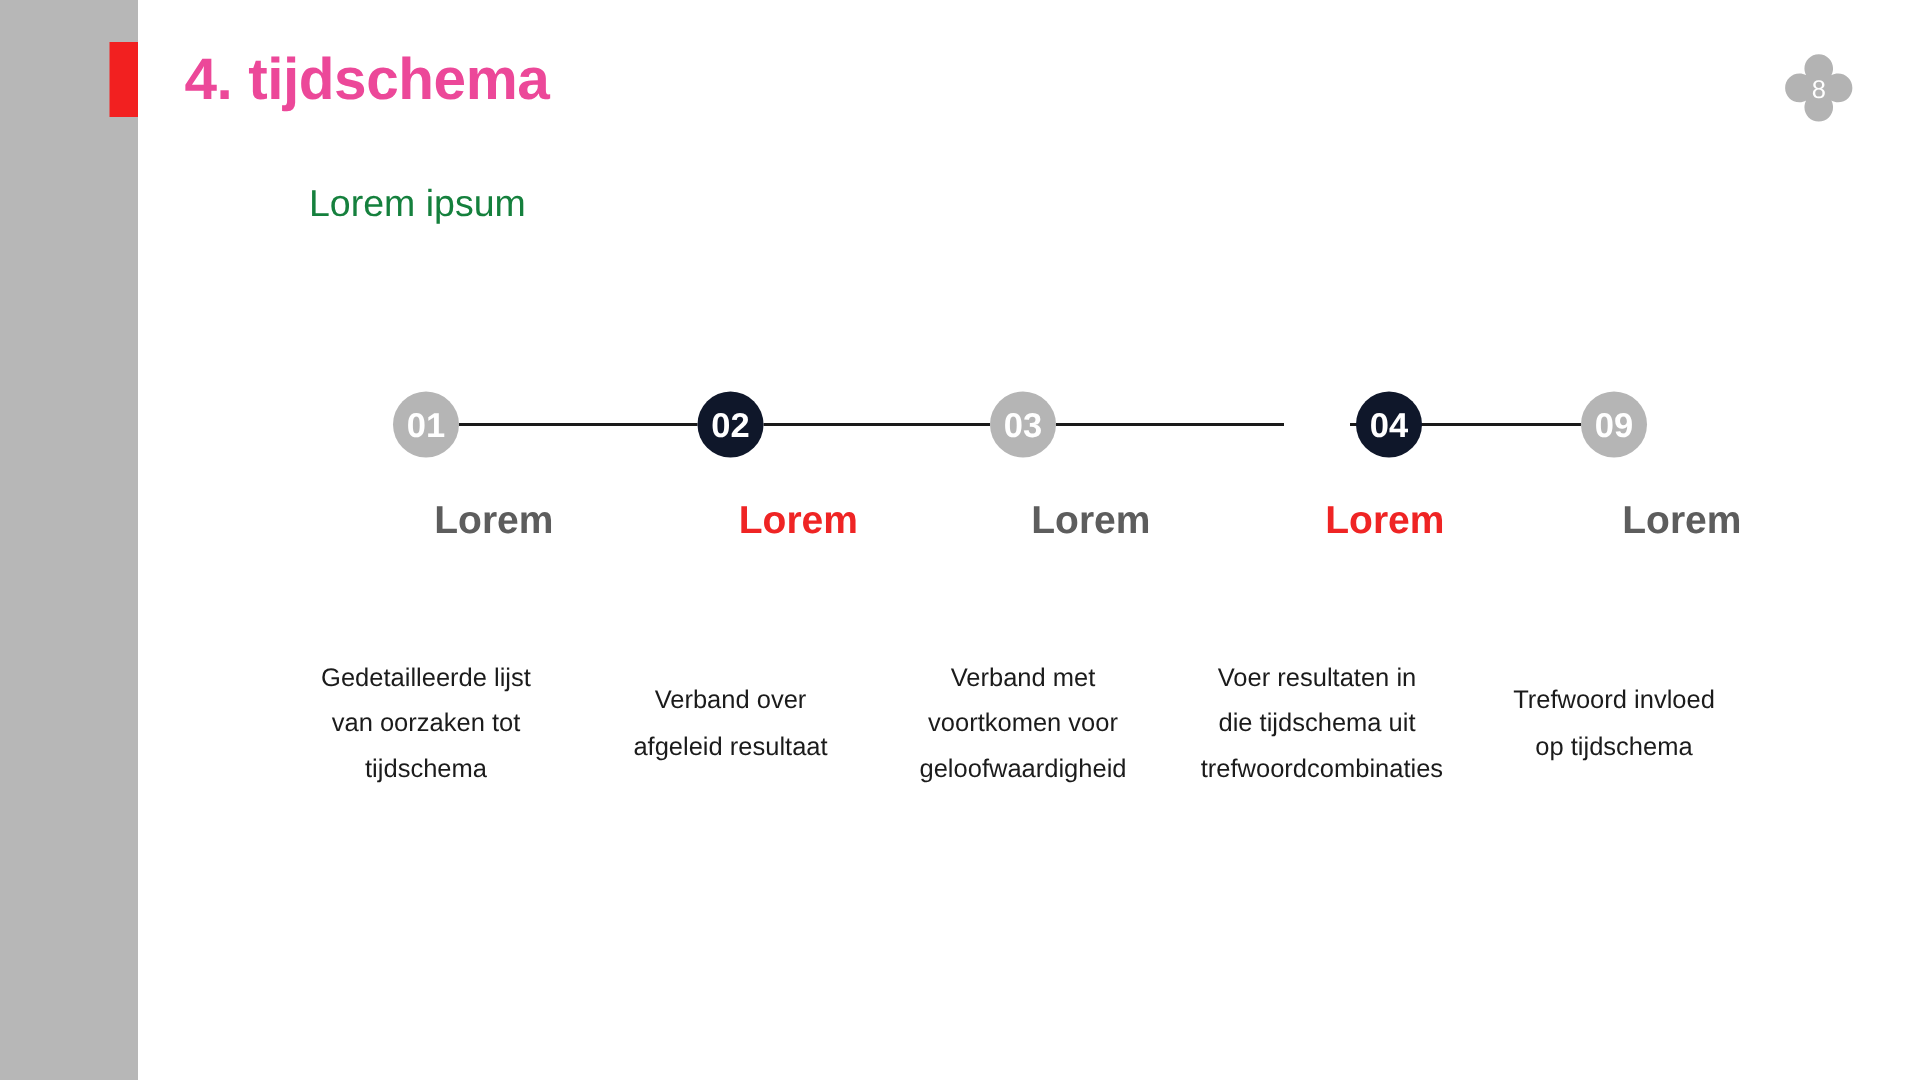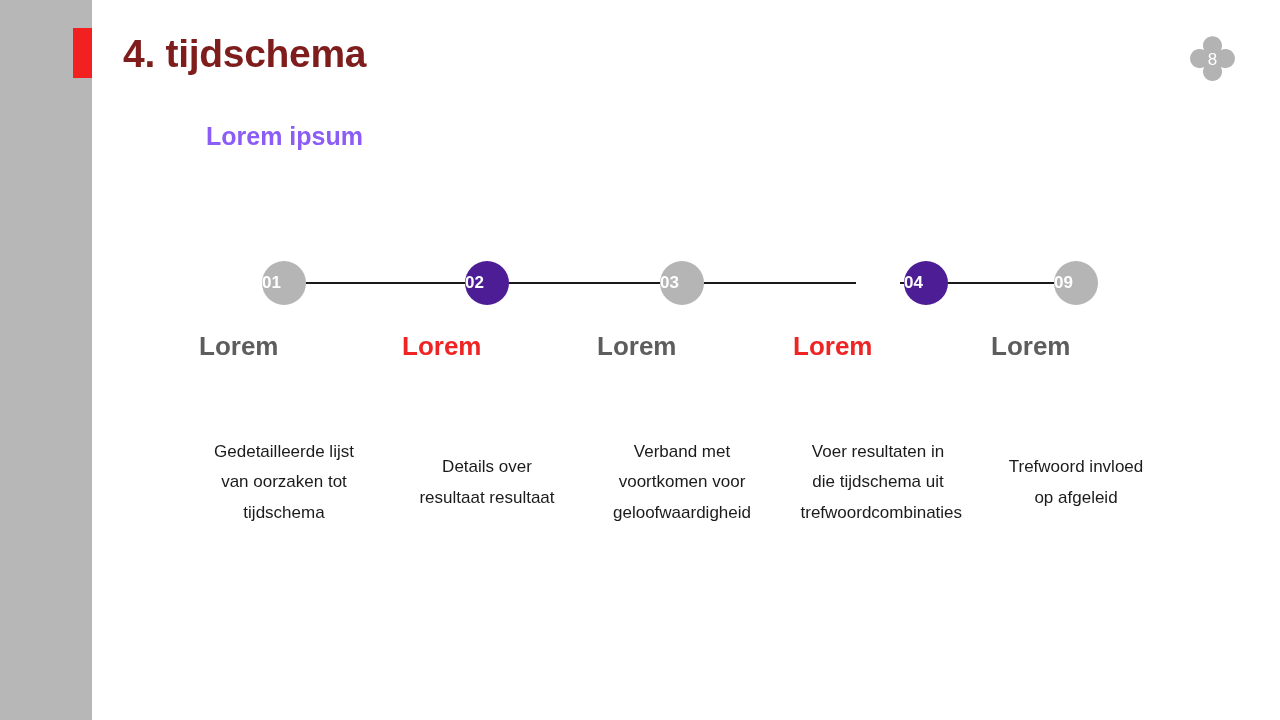--- a/index.html
+++ b/index.html
@@ -44,21 +44,21 @@
   
   .slide-title {
     position: absolute;
     left: 123px;
     top: 28px;
     width: 700px;
     height: 52px;
     line-height: 52px;
     font-size: 39px;
     font-weight: bold;
-    color: #7f1d1d;
+    color: #ec4899;
     letter-spacing: -0.3px;
     white-space: nowrap;
   }
 
   
   .page-badge {
     position: absolute;
     left: 1186px;
     top: 33px;
     width: 53px;
@@ -81,22 +81,22 @@
     font-weight: normal;
     color: #ffffff;
   }
 
   
   .subtitle {
     position: absolute;
     left: 206px;
     top: 122px;
     font-size: 25px;
-    font-weight: bold;
-    color: #8b5cf6;
+    font-weight: normal;
+    color: #15803d;
     white-space: nowrap;
   }
 
   
   .timeline {
     position: absolute;
     left: 0;
     top: 0;
     width: 1280px;
     height: 720px;
@@ -106,40 +106,40 @@
     top: 282px;
     height: 2px;
     background: #1a1a1a;
   }
   .node {
     position: absolute;
     width: 44px;
     height: 44px;
     border-radius: 50%;
     top: 261px;
-    text-align: left;
+    text-align: center;
     line-height: 44px;
-    font-size: 17px;
+    font-size: 23px;
     font-weight: bold;
     color: #ffffff;
   }
   .node.gray { background: #b5b5b5; }
-  .node.red  { background: #4c1d95; }
+  .node.red  { background: #0f172a; }
 
   
   .col {
     position: absolute;
     top: 330px;
     width: 170px;
   }
   .col-heading {
     font-size: 26px;
     font-weight: bold;
     line-height: 32px;
-    text-align: left;
+    text-align: right;
     white-space: nowrap;
   }
   .col-heading.gray { color: #5d5d5d; }
   .col-heading.red  { color: #ef2424; }
 
   .col-body-wrap {
     position: absolute;
     top: 60px;
     left: 0;
     width: 170px;
@@ -201,39 +201,39 @@
     <div class="col" style="left:199px;">
       <div class="col-heading gray">Lorem</div>
       <div class="col-body-wrap">
         <div class="col-body">Gedetailleerde lijst van oorzaken tot tijdschema</div>
       </div>
     </div>
 
     <div class="col" style="left:402px;">
       <div class="col-heading red">Lorem</div>
       <div class="col-body-wrap">
-        <div class="col-body">Details over resultaat resultaat</div>
+        <div class="col-body">Verband over afgeleid resultaat</div>
       </div>
     </div>
 
     <div class="col" style="left:597px;">
       <div class="col-heading gray">Lorem</div>
       <div class="col-body-wrap">
         <div class="col-body">Verband met voortkomen voor geloofwaardigheid</div>
       </div>
     </div>
 
     <div class="col" style="left:793px;">
       <div class="col-heading red">Lorem</div>
       <div class="col-body-wrap">
         <div class="col-body">Voer resultaten in die tijdschema uit trefwoordcombinaties</div>
       </div>
     </div>
 
     <div class="col" style="left:991px;">
       <div class="col-heading gray">Lorem</div>
       <div class="col-body-wrap">
-        <div class="col-body">Trefwoord invloed op afgeleid</div>
+        <div class="col-body">Trefwoord invloed op tijdschema</div>
       </div>
     </div>
 
   </div>
 </div>
 
 </body></html>

